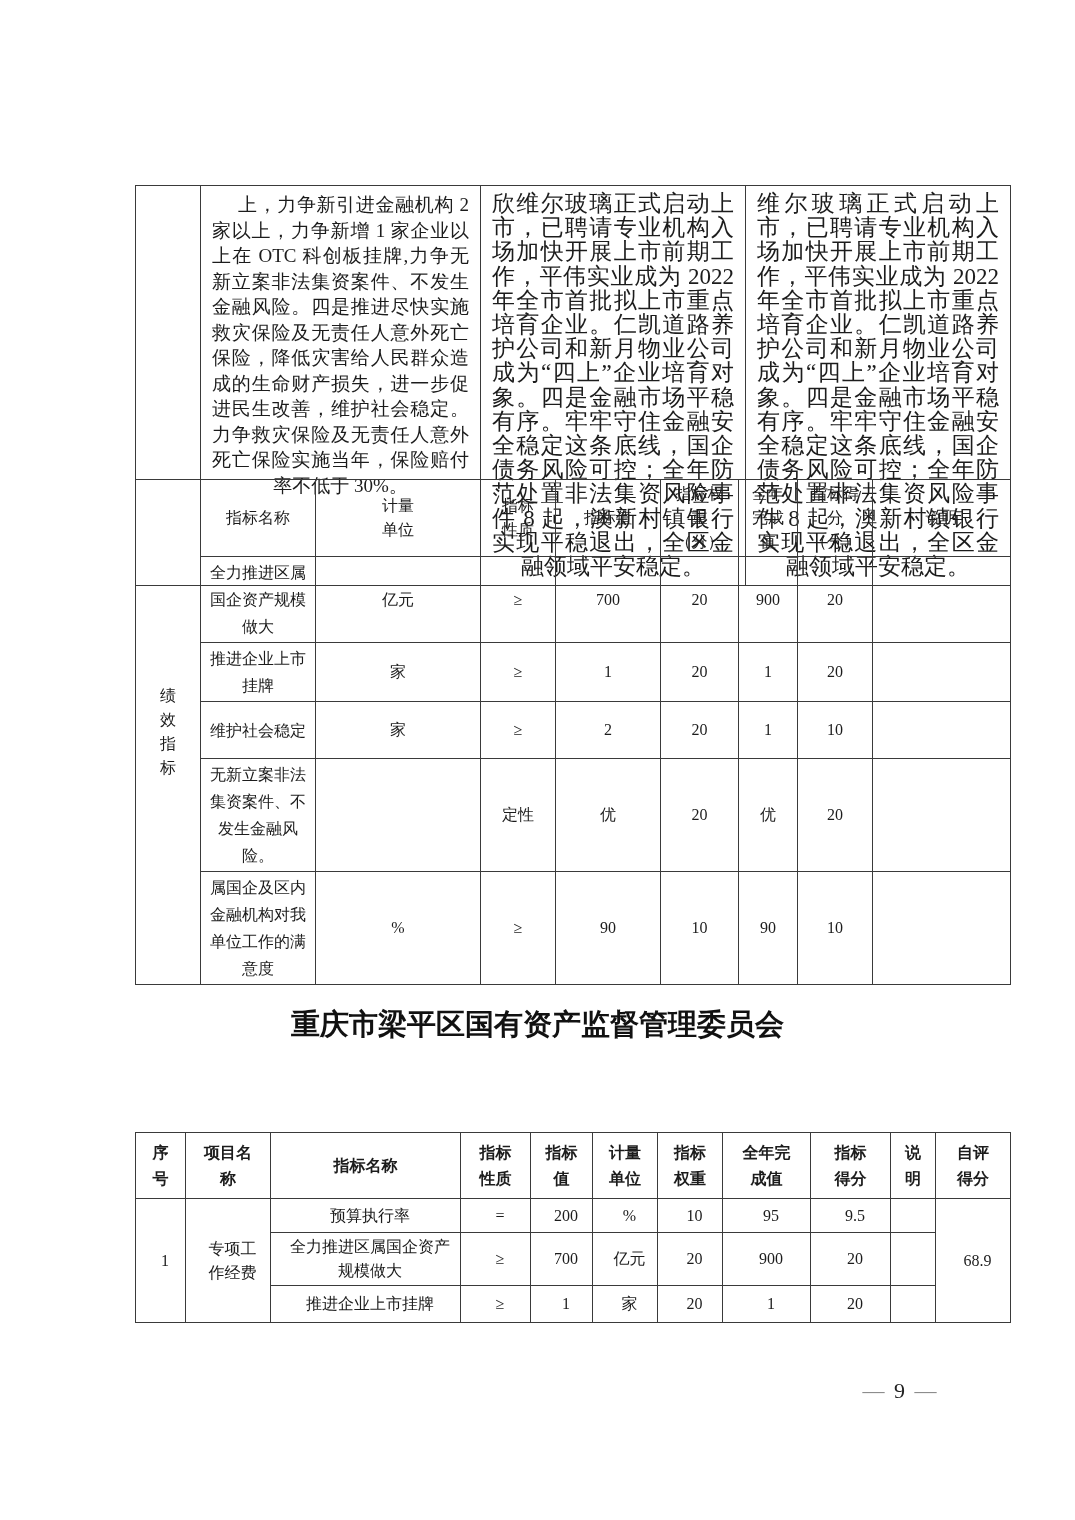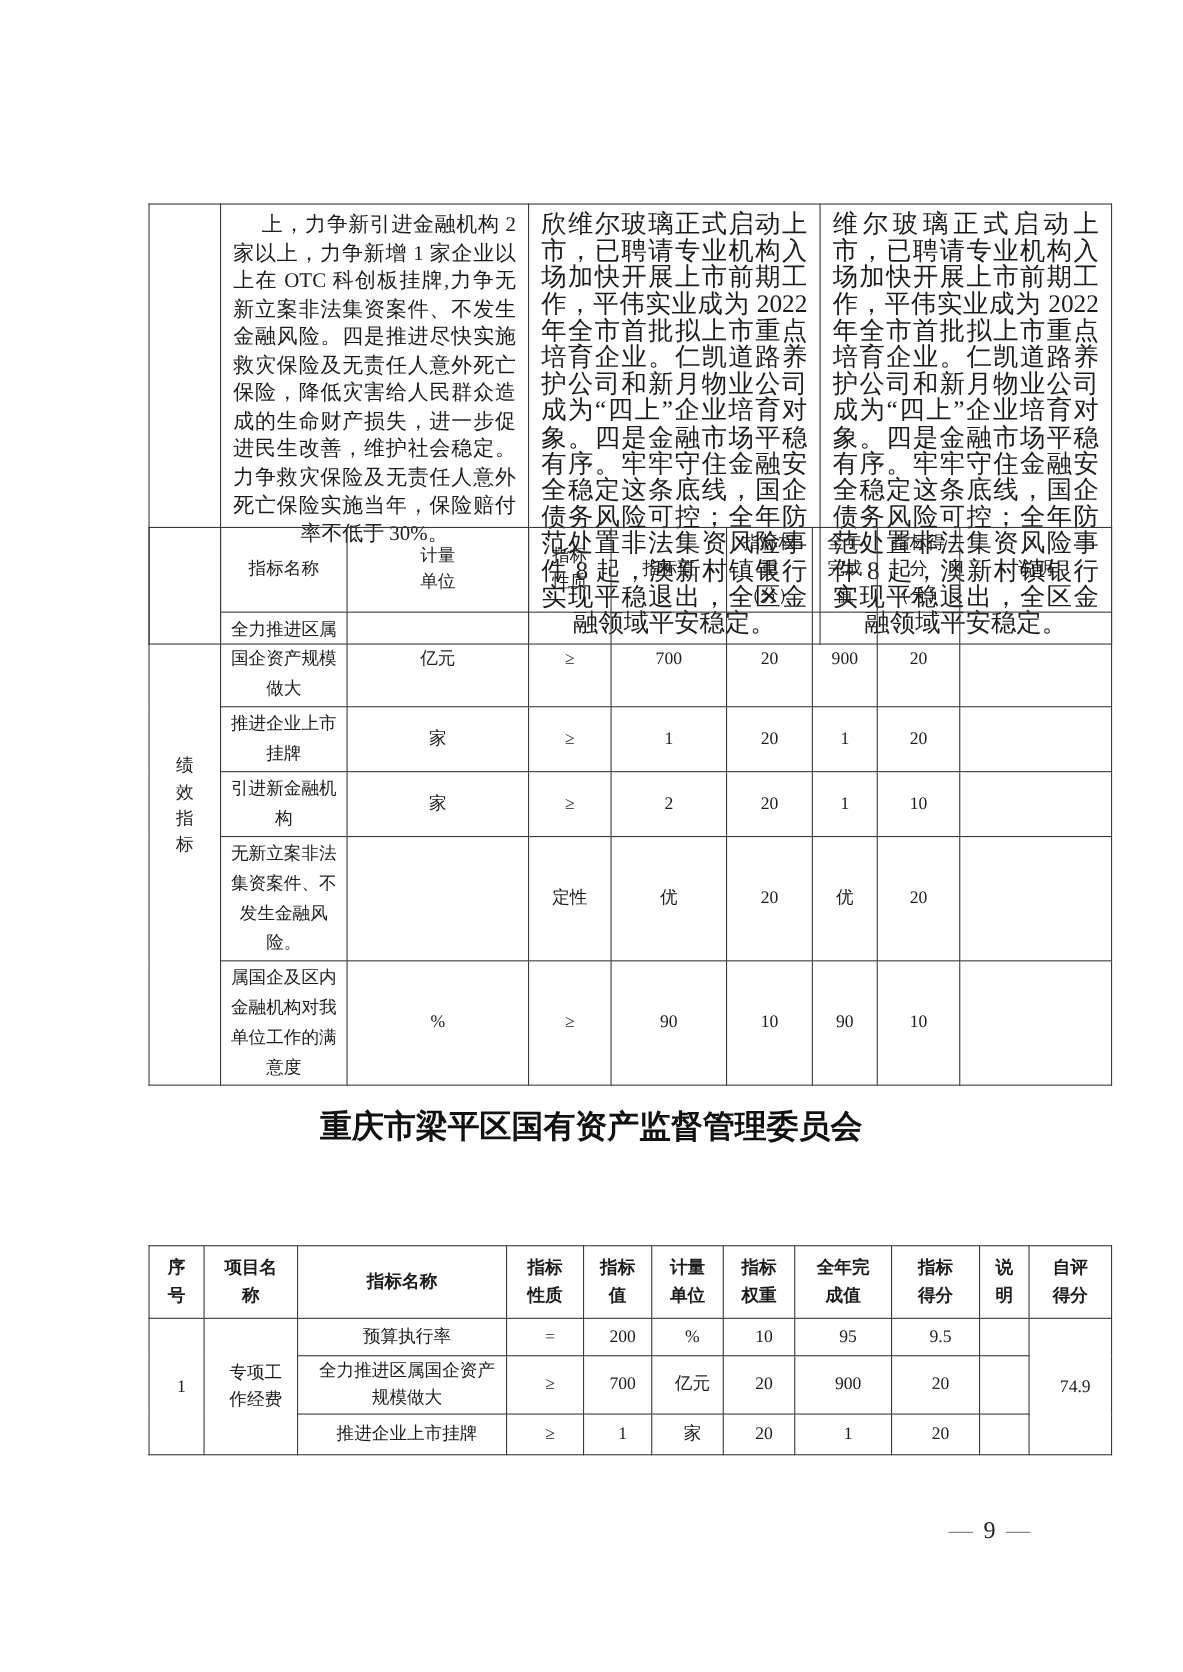--- a/index.html
+++ b/index.html
@@ -134,21 +134,21 @@
       <td class="name">推进企业上市挂牌</td>
       <td>家</td>
       <td>≥</td>
       <td>1</td>
       <td>20</td>
       <td>1</td>
       <td>20</td>
       <td></td>
     </tr>
     <tr style="height:57px">
-      <td class="name">引进新金融机构</td>
+      <td class="name">维护社会稳定</td>
       <td>家</td>
       <td>≥</td>
       <td>2</td>
       <td>20</td>
       <td>1</td>
       <td>10</td>
       <td></td>
     </tr>
     <tr style="height:98px">
       <td class="name">无新立案非法集资案件、不发生金融风险。</td>
@@ -218,21 +218,21 @@
       <td rowspan="3" class="pre">专项工
 作经费</td>
       <td>预算执行率</td>
       <td>=</td>
       <td>200</td>
       <td>%</td>
       <td>10</td>
       <td>95</td>
       <td>9.5</td>
       <td></td>
-      <td rowspan="3">74.9</td>
+      <td rowspan="3">68.9</td>
     </tr>
     <tr style="height:53px">
       <td class="pre">全力推进区属国企资产
 规模做大</td>
       <td>≥</td>
       <td>700</td>
       <td>亿元</td>
       <td>20</td>
       <td>900</td>
       <td>20</td>

